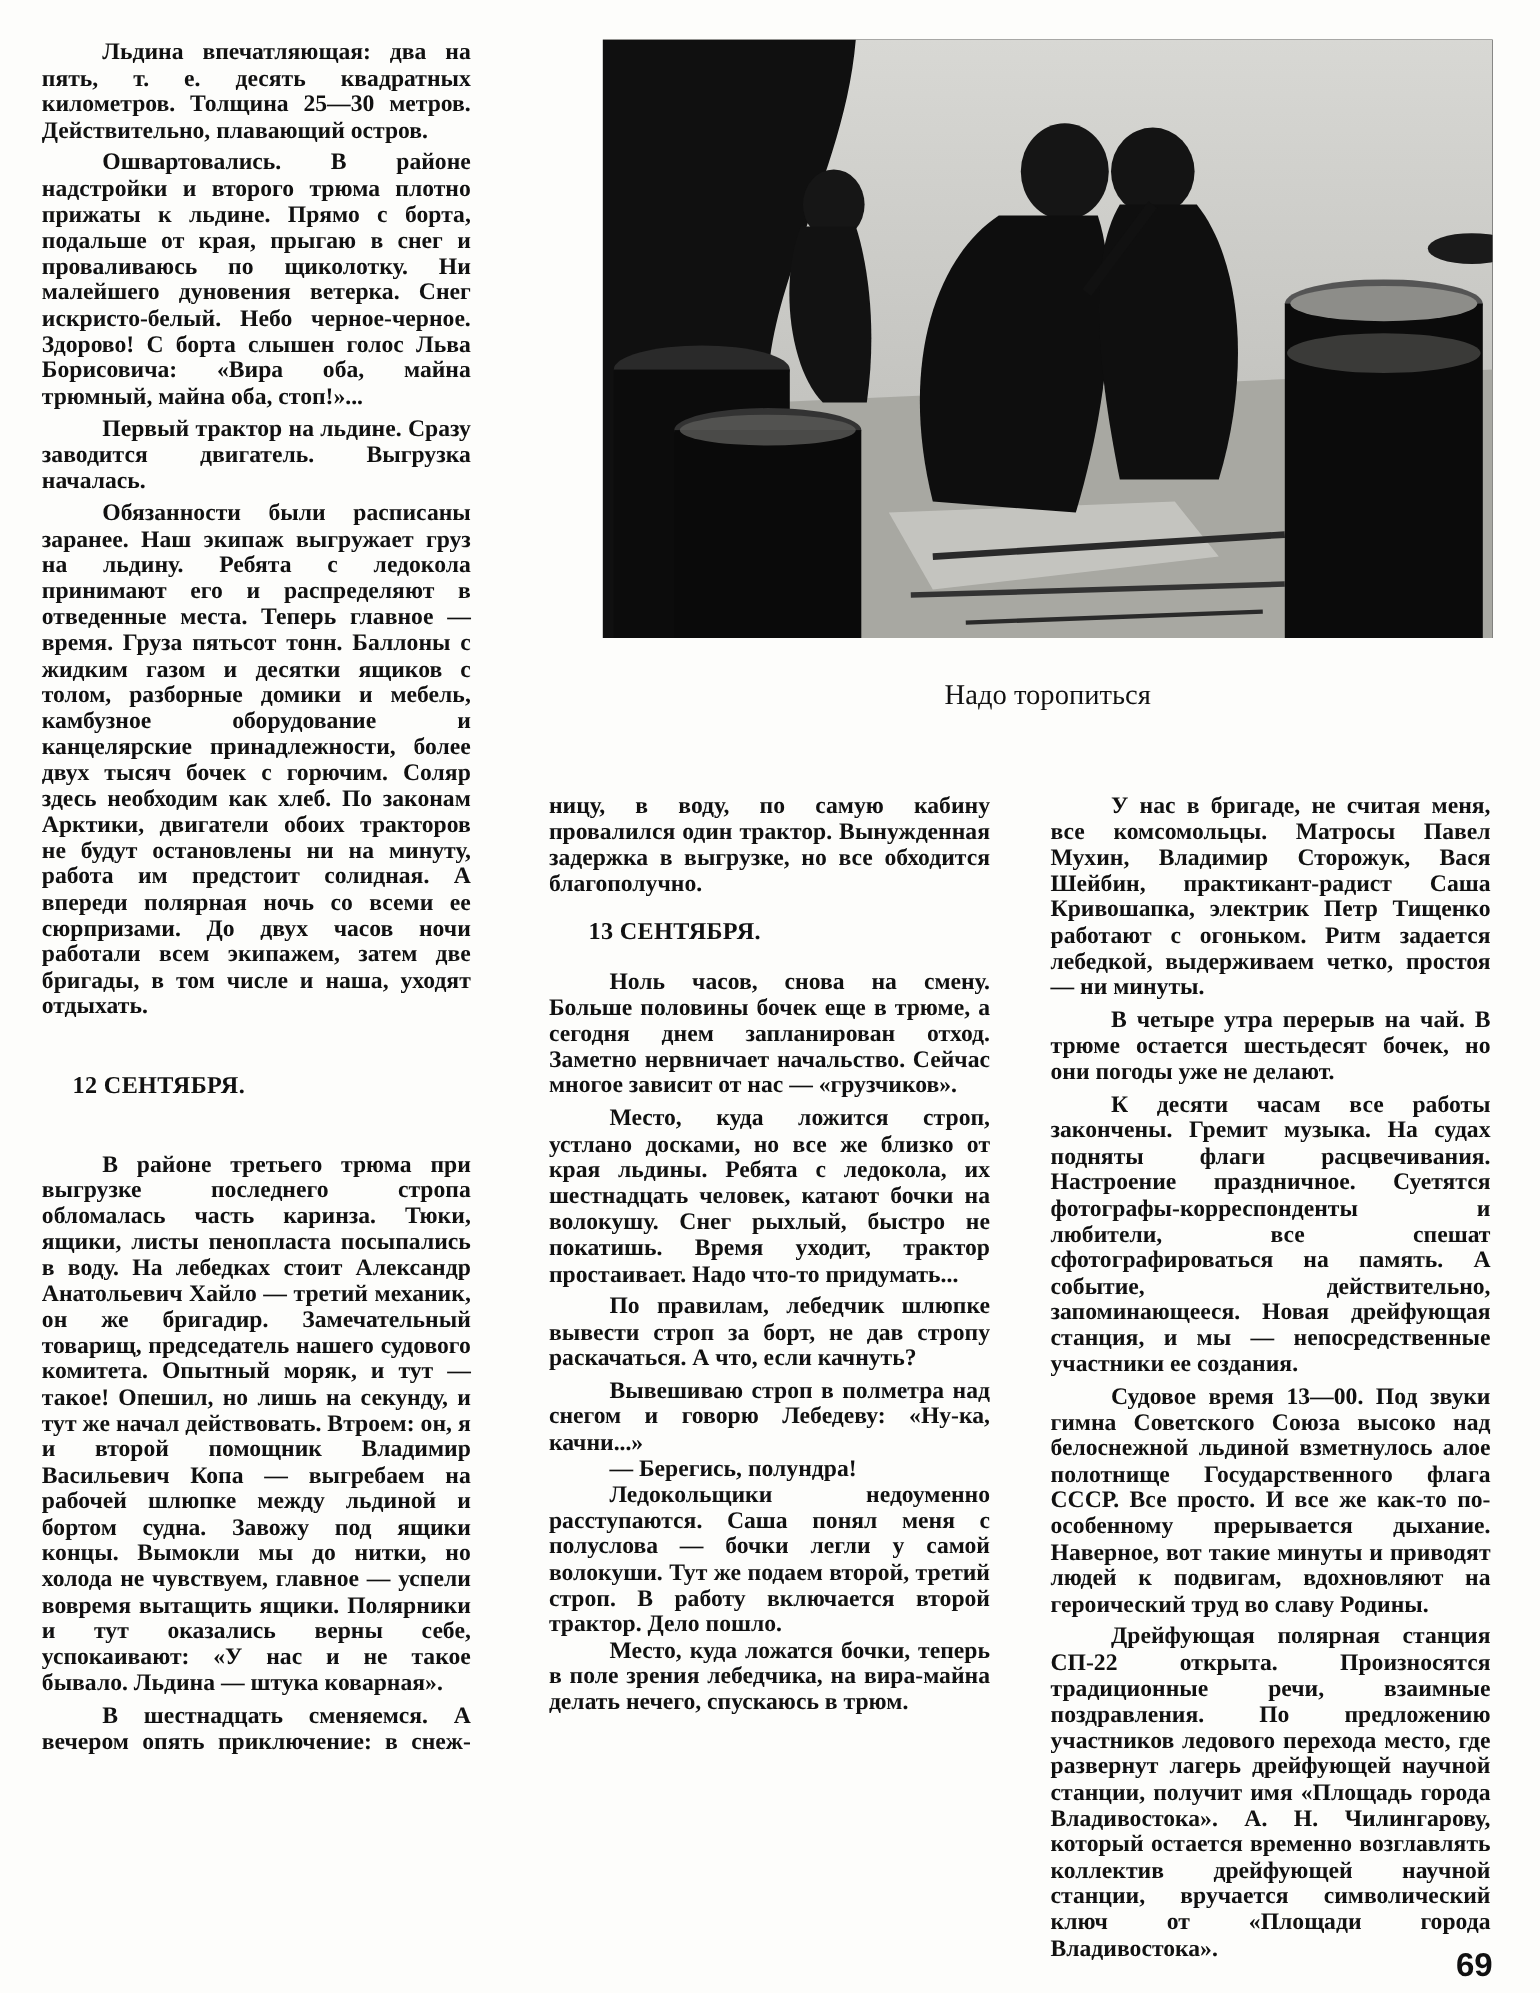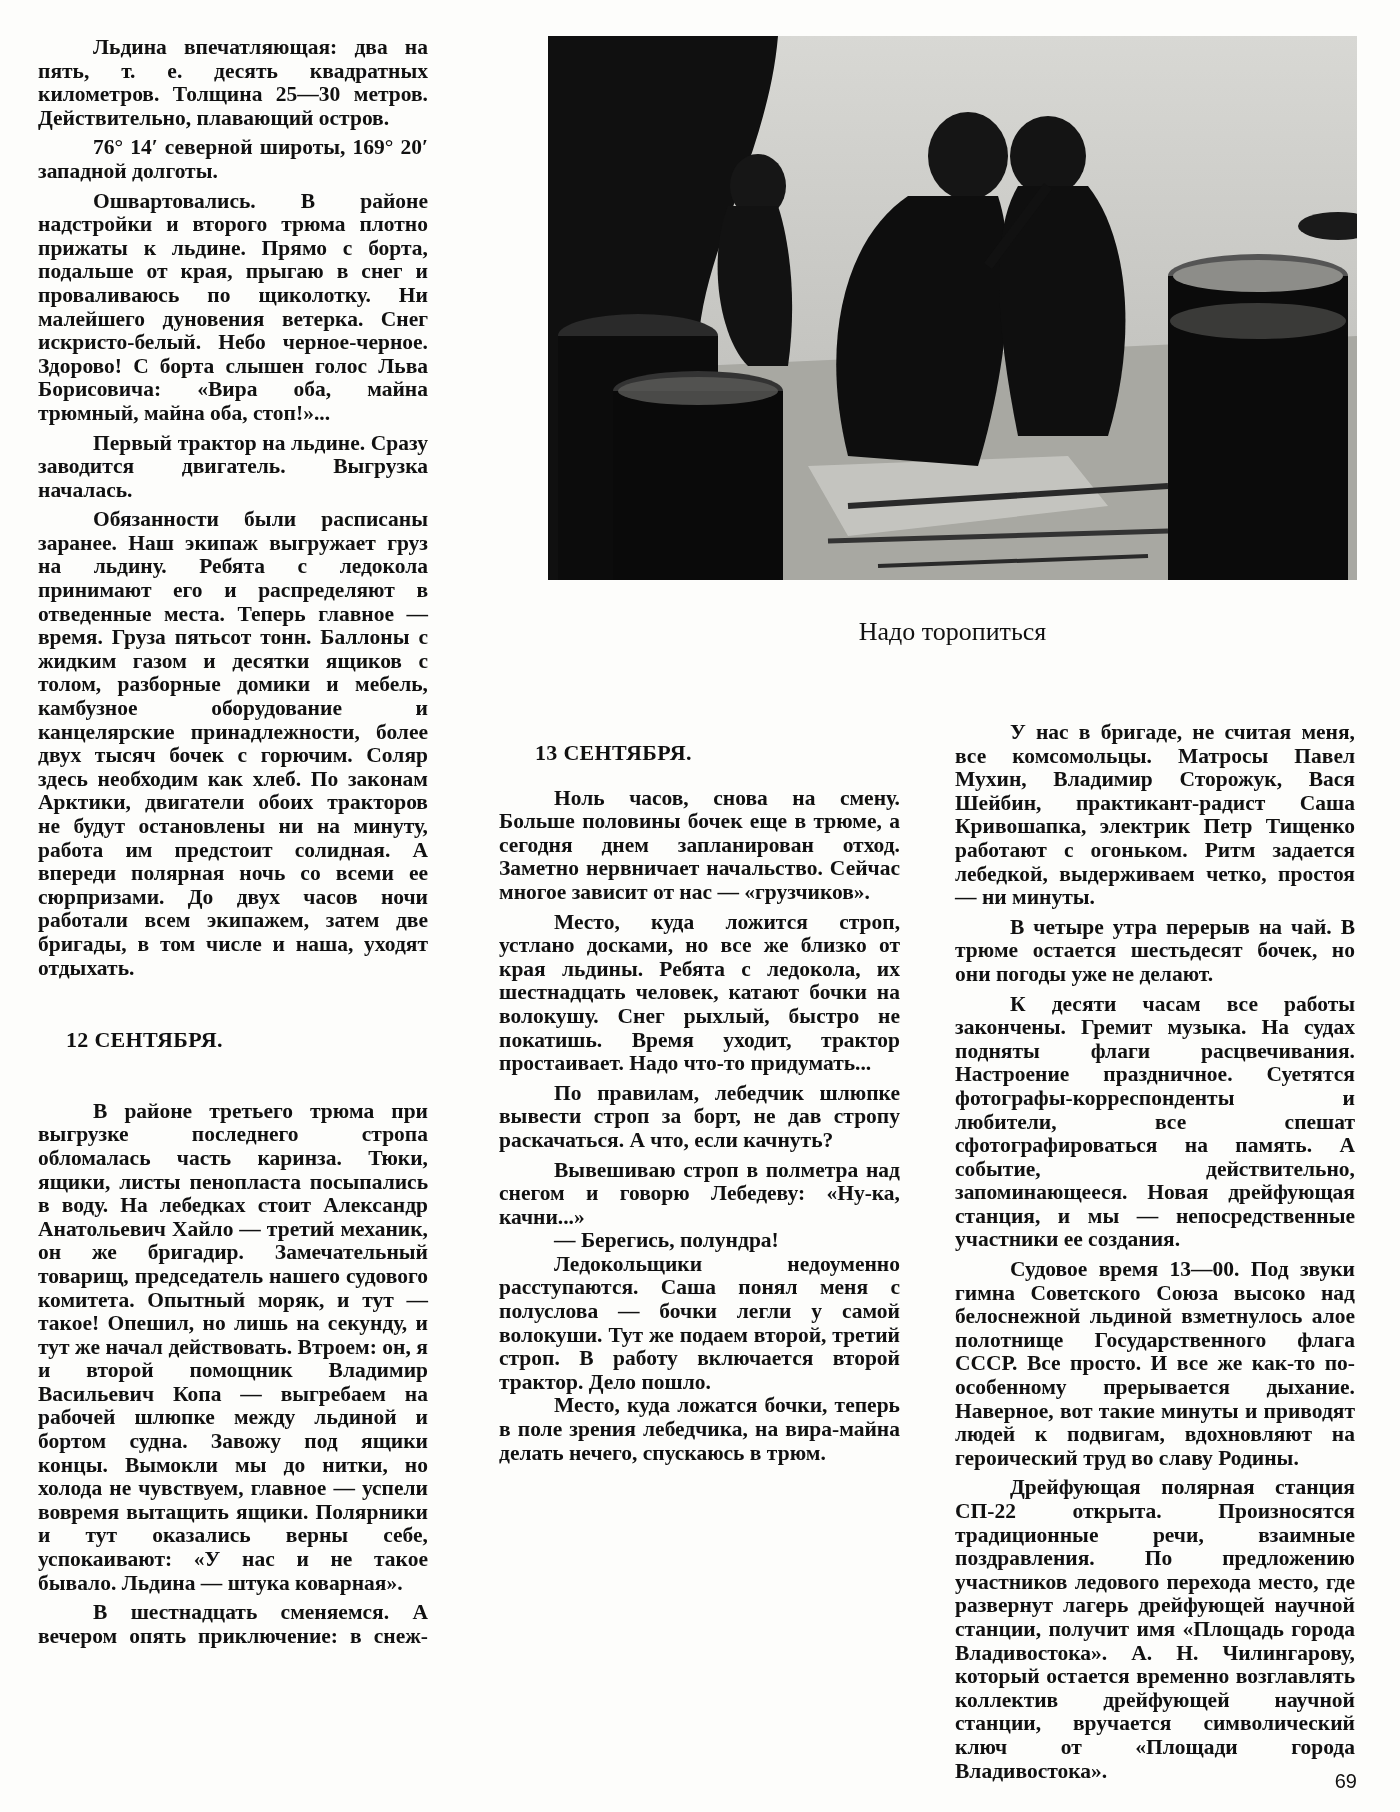--- a/index.html
+++ b/index.html
@@ -33,29 +33,28 @@
   .photo {
     position: absolute; left: 548px; top: 36px; width: 809px; height: 544px;
     background: #1a1a1a; overflow: hidden;
   }
   .caption {
     position: absolute; left: 548px; top: 617px; width: 809px; text-align: center;
     font-family: "Liberation Serif", serif; font-size: 26px; font-weight: normal;
   }
   .pagenum {
     position: absolute; right: 43px; top: 1770px;
-    font-family: "Liberation Sans", sans-serif; font-weight: normal; font-size: 20px; margin-left: 11px;
+    font-family: "Liberation Sans", sans-serif; font-weight: bold; font-size: 30px; margin-left: 11px;
   }
 </style>
 </head>
 <body>
 
 <div class="col" id="col1">
   <p>Льдина впечатляющая: два на пять, т. е. десять квадратных километров. Толщина 25—30 метров. Действительно, плавающий остров.</p>
-  <p>76° 14′ северной широты, 169° 20′ западной долготы.</p>
   <p>Ошвартовались. В районе надстройки и второго трюма плотно прижаты к льдине. Прямо с борта, подальше от края, прыгаю в снег и проваливаюсь по щиколотку. Ни малейшего дуновения ветерка. Снег искристо-белый. Небо черное-черное. Здорово! С борта слышен голос Льва Борисовича: «Вира оба, майна трюмный, майна оба, стоп!»...</p>
   <p>Первый трактор на льдине. Сразу заводится двигатель. Выгрузка началась.</p>
   <p>Обязанности были расписаны заранее. Наш экипаж выгружает груз на льдину. Ребята с ледокола принимают его и распределяют в отведенные места. Теперь главное — время. Груза пятьсот тонн. Баллоны с жидким газом и десятки ящиков с толом, разборные домики и мебель, камбузное оборудование и канцелярские принадлежности, более двух тысяч бочек с горючим. Соляр здесь необходим как хлеб. По законам Арктики, двигатели обоих тракторов не будут остановлены ни на минуту, работа им предстоит солидная. А впереди полярная ночь со всеми ее сюрпризами. До двух часов ночи работали всем экипажем, затем две бригады, в том числе и наша, уходят отдыхать.</p>
   <h2 id="h12">12 СЕНТЯБРЯ.</h2>
   <p>В районе третьего трюма при выгрузке последнего стропа обломалась часть каринза. Тюки, ящики, листы пенопласта посыпались в воду. На лебедках стоит Александр Анатольевич Хайло — третий механик, он же бригадир. Замечательный товарищ, председатель нашего судового комитета. Опытный моряк, и тут — такое! Опешил, но лишь на секунду, и тут же начал действовать. Втроем: он, я и второй помощник Владимир Васильевич Копа — выгребаем на рабочей шлюпке между льдиной и бортом судна. Завожу под ящики концы. Вымокли мы до нитки, но холода не чувствуем, главное — успели вовремя вытащить ящики. Полярники и тут оказались верны себе, успокаивают: «У нас и не такое бывало. Льдина — штука коварная».</p>
   <p style="text-align:justify; text-align-last:justify;">В шестнадцать сменяемся. А вечером опять приключение: в снеж-</p>
 </div>
 
 <div class="photo">
   <svg width="809" height="544" viewBox="0 0 809 544" xmlns="http://www.w3.org/2000/svg">
@@ -94,20 +93,21 @@
     <ellipse cx="790" cy="190" rx="40" ry="14" fill="#1a1a1a"></ellipse>
 
     <path d="M300,470 L620,450" stroke="#2a2a2a" stroke-width="6"></path>
     <path d="M280,505 L620,495" stroke="#333" stroke-width="5"></path>
     <path d="M330,530 L600,520" stroke="#2a2a2a" stroke-width="4"></path>
   </svg>
 </div>
 <div class="caption">Надо торопиться</div>
 
 <div class="col" id="col2">
+  <p class="noind">ницу, в воду, по самую кабину провалился один трактор. Вынужденная задержка в выгрузке, но все обходится благополучно.</p>
   <h2 id="h13">13 СЕНТЯБРЯ.</h2>
   <p>Ноль часов, снова на смену. Больше половины бочек еще в трюме, а сегодня днем запланирован отход. Заметно нервничает начальство. Сейчас многое зависит от нас — «грузчиков».</p>
   <p>Место, куда ложится строп, устлано досками, но все же близко от края льдины. Ребята с ледокола, их шестнадцать человек, катают бочки на волокушу. Снег рыхлый, быстро не покатишь. Время уходит, трактор простаивает. Надо что-то придумать...</p>
   <p>По правилам, лебедчик шлюпке вывести строп за борт, не дав стропу раскачаться. А что, если качнуть?</p>
   <p style="margin-bottom:0">Вывешиваю строп в полметра над снегом и говорю Лебедеву: «Ну-ка, качни...»</p>
   <p style="margin-bottom:0">— Берегись, полундра!</p>
   <p style="margin-bottom:0">Ледокольщики недоуменно расступаются. Саша понял меня с полуслова — бочки легли у самой волокуши. Тут же подаем второй, третий строп. В работу включается второй трактор. Дело пошло.</p>
   <p>Место, куда ложатся бочки, теперь в поле зрения лебедчика, на вира-майна делать нечего, спускаюсь в трюм.</p>
 </div>
 

